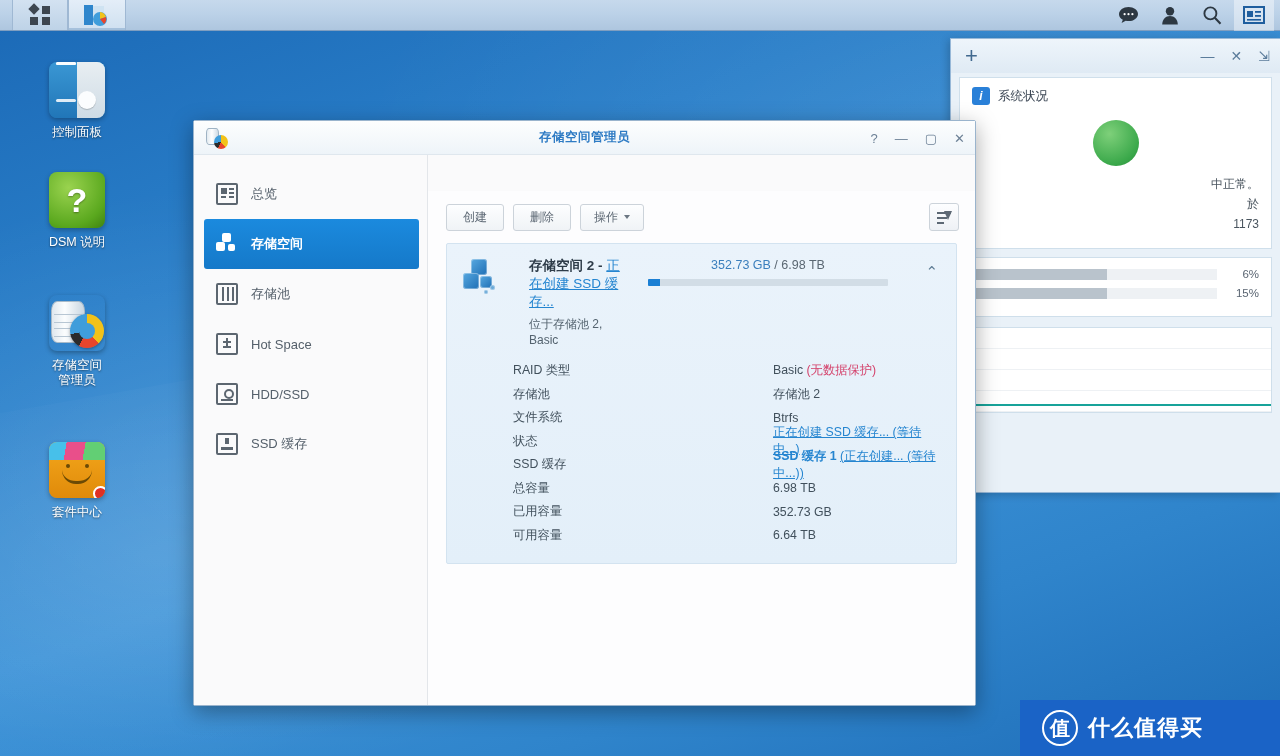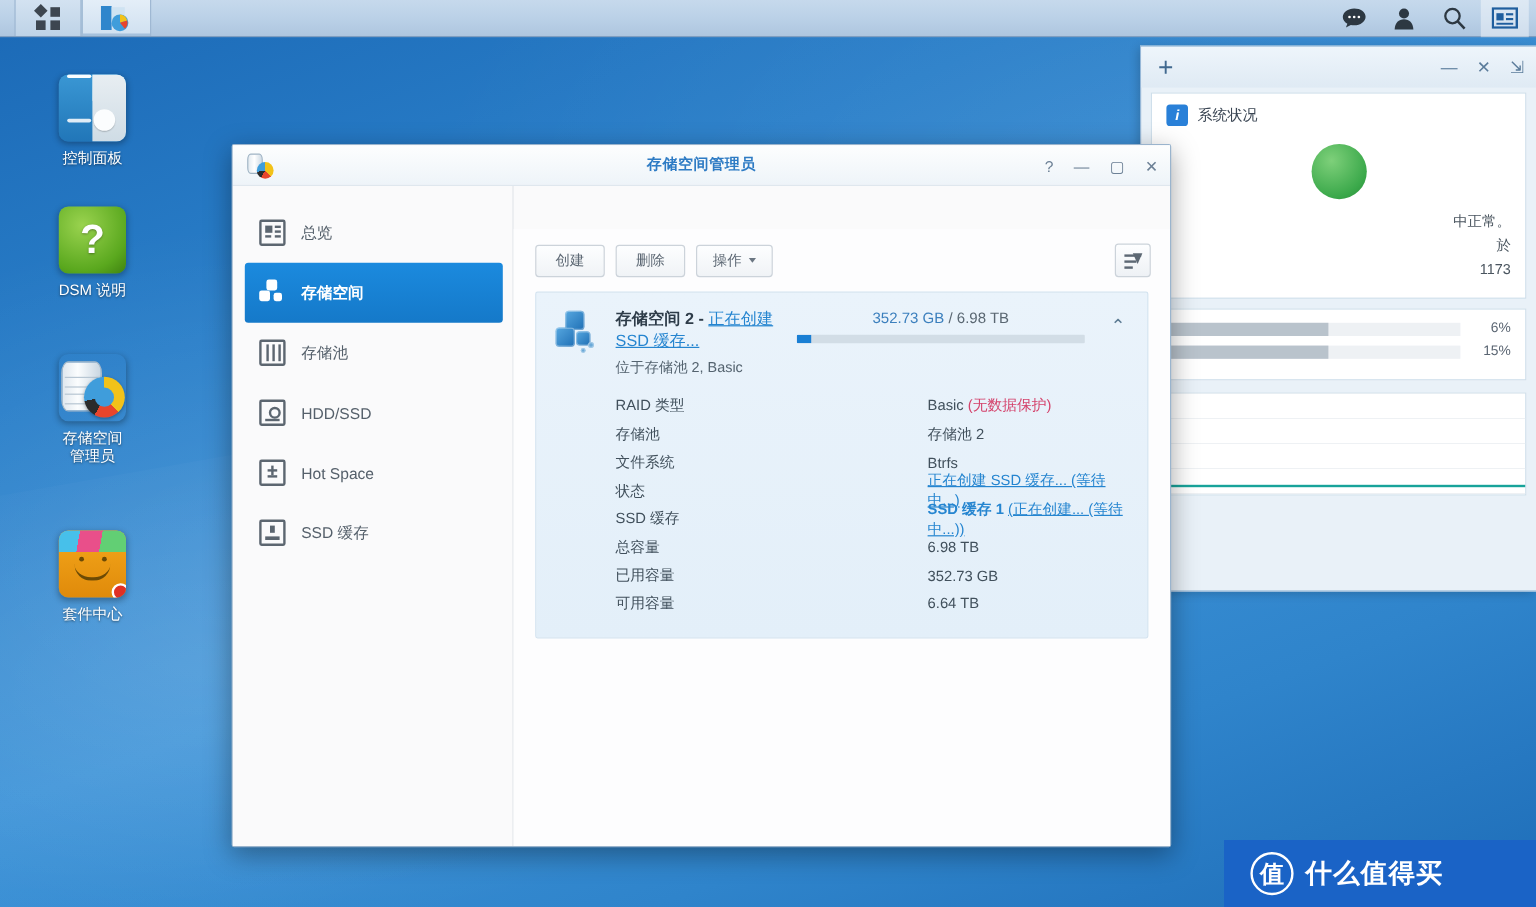--- a/index.html
+++ b/index.html
@@ -273,21 +273,21 @@
   .sortbtn i:nth-child(2){ top:13px; width:10px;}
   .sortbtn i:nth-child(3){ top:18px; width:7px;}
   .sortbtn .arr { position:absolute; right:6px; top:7px; width:0;height:0;
     border-left:4px solid transparent;border-right:4px solid transparent;border-top:9px solid #5d6874;}
 
   .panel {
     margin: 0 18px; background: linear-gradient(to bottom,#eaf3fb, #e3eff9);
     border:1px solid #d3e3f0; border-radius:2px;
     padding: 13px 18px 16px 16px;
   }
-  .panel-head { display:flex; align-items:flex-start; gap:12px; }
+  .panel-head { display:flex; align-items:flex-start; gap:28px; }
   .vol-ic { width:38px; height:38px; flex:0 0 38px; position:relative; margin-top:2px;}
   .vol-ic span { position:absolute; border-radius:3px; background:linear-gradient(135deg,#57a8e0,#1f6fb5);
     box-shadow: inset 0 0 0 1px rgba(255,255,255,.35);}
   .vol-ic span:nth-child(1){ left:8px; top:0; width:16px;height:16px;}
   .vol-ic span:nth-child(2){ left:0; top:14px; width:16px;height:16px;}
   .vol-ic span:nth-child(3){ left:17px; top:17px; width:12px;height:12px;}
   .vol-ic span:nth-child(4){ left:27px; top:26px; width:5px;height:5px;background:#6aa9d8;}
   .vol-ic span:nth-child(5){ left:21px; top:31px; width:4px;height:4px;background:#6aa9d8;}
 
   .head-text { flex:1; min-width:0; }
@@ -495,26 +495,26 @@
             <span></span>
             <span></span>
         </span>
         <span>存储空间</span>
       </div>
       <div class="side-item">
         <span class="side-ic ic-pool"></span>
         <span>存储池</span>
       </div>
       <div class="side-item">
+        <span class="side-ic ic-hot"></span>
+        <span>Hot Space</span>
+      </div>
+      <div class="side-item">
         <span class="side-ic ic-hdd"></span>
         <span>HDD/SSD</span>
-      </div>
-      <div class="side-item">
-        <span class="side-ic ic-hot"></span>
-        <span>Hot Space</span>
       </div>
       <div class="side-item">
         <span class="side-ic ic-ssd"></span>
         <span>SSD 缓存</span>
       </div>
     </div>
 
     <div class="content">
 
       <div class="toolbar">

